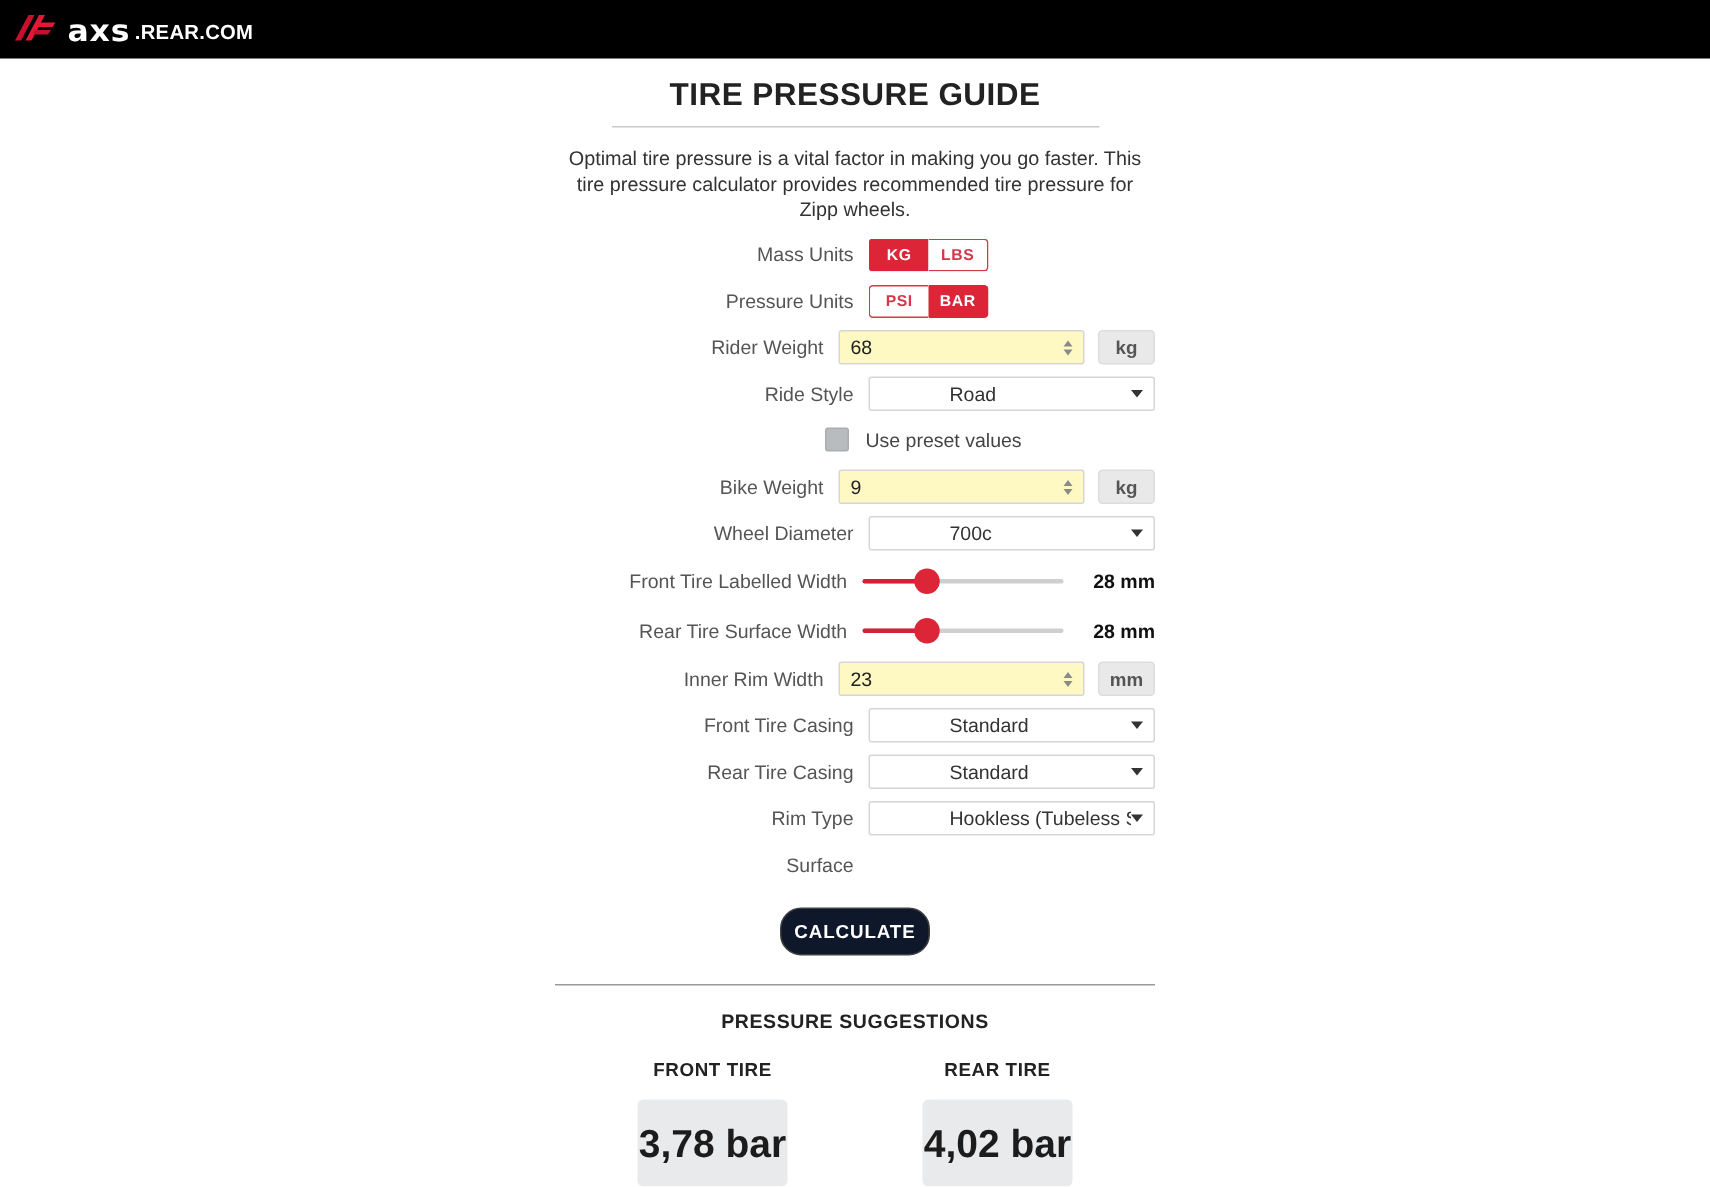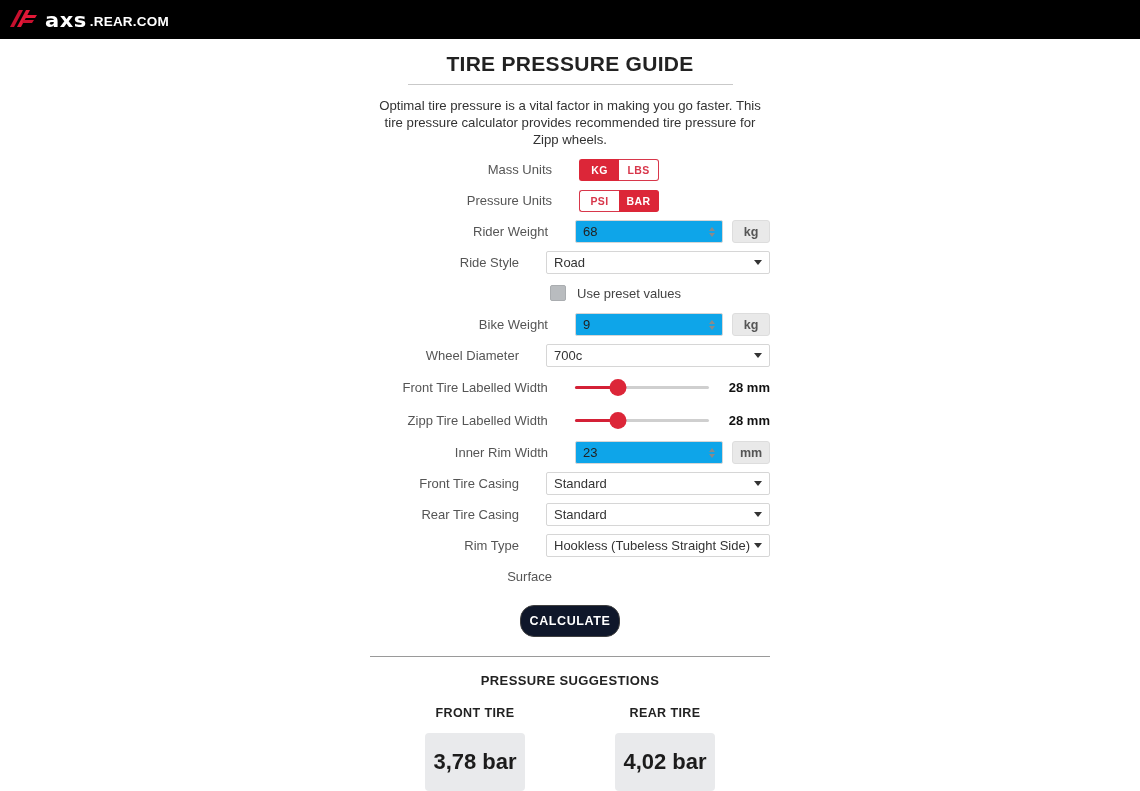--- a/index.html
+++ b/index.html
@@ -71,21 +71,21 @@
   .row {
     display: flex;
     align-items: center;
     margin-bottom: 8px;
     height: 23px;
   }
   .row.tall { height: 25px; }
   .lbl {
     width: 209px;
     text-align: right;
-    padding-right: 27px;
+    padding-right: 10px;
     font-size: 13px;
     color: #555555;
     white-space: nowrap;
   }
   .ctl { display: flex; align-items: center; }
 
   
   .toggle { display: flex; height: 22px; }
   .toggle .tbtn {
     width: 40px; height: 22px;
@@ -98,24 +98,24 @@
     background: #ffffff;
     color: #d8374b;
   }
   .toggle .tbtn:first-child { border-radius: 3px 0 0 3px; border-right: none; }
   .toggle .tbtn:last-child  { border-radius: 0 3px 3px 0; border-left: none; }
   .toggle .tbtn.on { background: #dc2638; color: #ffffff; border-color: #dc2638; }
 
   
   .numwrap {
     position: relative;
-    width: 148px; height: 23px;
+    width: 164px; height: 23px;
     border: 1px solid #d6d6d6;
     border-radius: 2px;
-    background: #0ea5e9;
+    background: #fef9c3;
     display: flex; align-items: center;
   }
   .numval {
     padding-left: 7px;
     font-size: 13px;
     color: #222222;
     flex: 1;
   }
   .spin {
     width: 13px; height: 16px;
@@ -142,26 +142,27 @@
     border-radius: 3px;
     display: flex; align-items: center; justify-content: center;
     font-size: 12.5px;
     font-weight: 700;
     color: #555555;
   }
 
   
   .sel {
     position: relative;
-    width: 224px; height: 23px;
+    width: 191px; height: 23px;
     border: 1px solid #d6d6d6;
     border-radius: 2px;
     background: #ffffff;
     display: flex; align-items: center;
     cursor: pointer;
+    padding-left: 46px;
   }
   .sel .selval {
     padding-left: 7px;
     font-size: 13px;
     color: #333333;
     flex: 1;
     white-space: nowrap;
     overflow: hidden;
   }
   .caret {
@@ -266,21 +267,21 @@
     font-weight: 700;
     color: #222222;
     letter-spacing: 0.4px;
   }
   .resbox {
     margin-top: 13px;
     width: 100px; height: 58px;
     background: #e9eaec;
     border-radius: 4px;
     display: flex; align-items: center; justify-content: center;
-    font-size: 22px;
+    font-size: 26px;
     font-weight: 700;
     color: #1c1c1c;
   }
 </style>
 </head>
 <body>
 
 <div class="topbar">
   <div class="brand">
     <svg class="brand-mark" viewBox="0 0 34 26">
@@ -382,21 +383,21 @@
         <div class="sliderbox">
           <div class="strack"></div>
           <div class="sfill" id="front-fill" style="width: 32%;"></div>
           <div class="sthumb" id="front-thumb" style="left: 32%;"></div>
         </div>
         <div class="slidernum">28 mm</div>
       </div>
     </div>
 
     <div class="row tall">
-      <div class="lbl">Zipp Tire Labelled Width</div>
+      <div class="lbl">Rear Tire Surface Width</div>
       <div class="ctl">
         <div class="sliderbox">
           <div class="strack"></div>
           <div class="sfill" id="rear-fill" style="width: 32%;"></div>
           <div class="sthumb" id="rear-thumb" style="left: 32%;"></div>
         </div>
         <div class="slidernum">28 mm</div>
       </div>
     </div>
 

